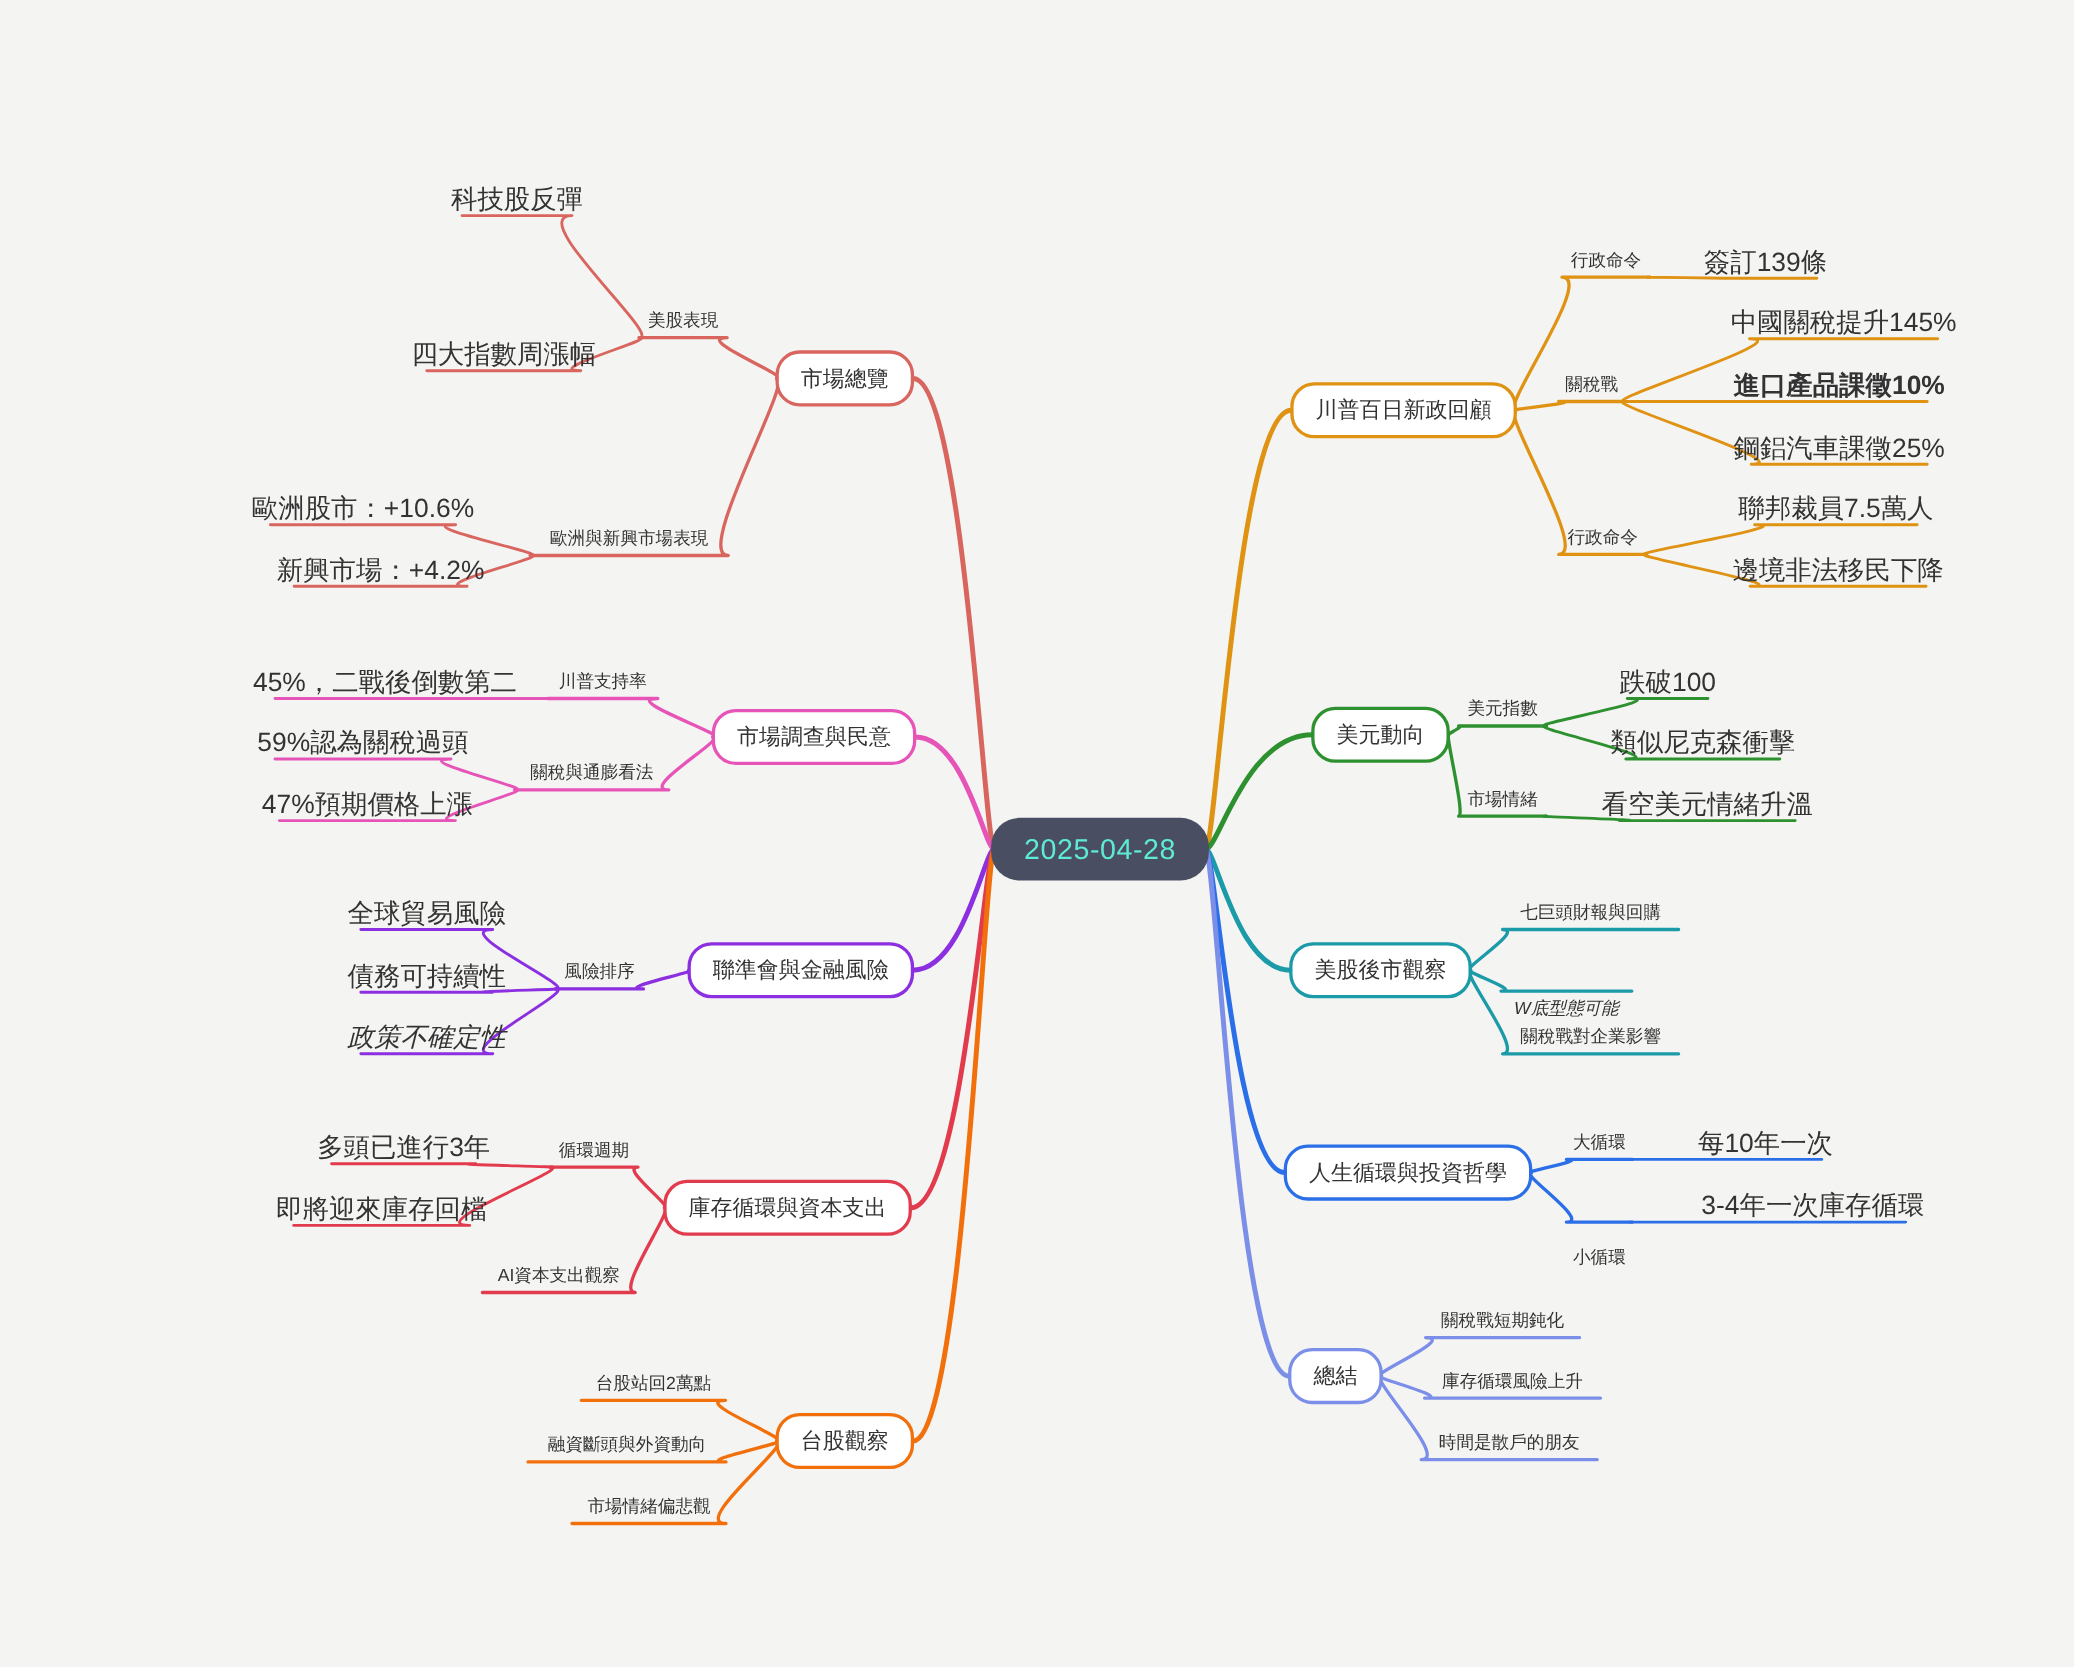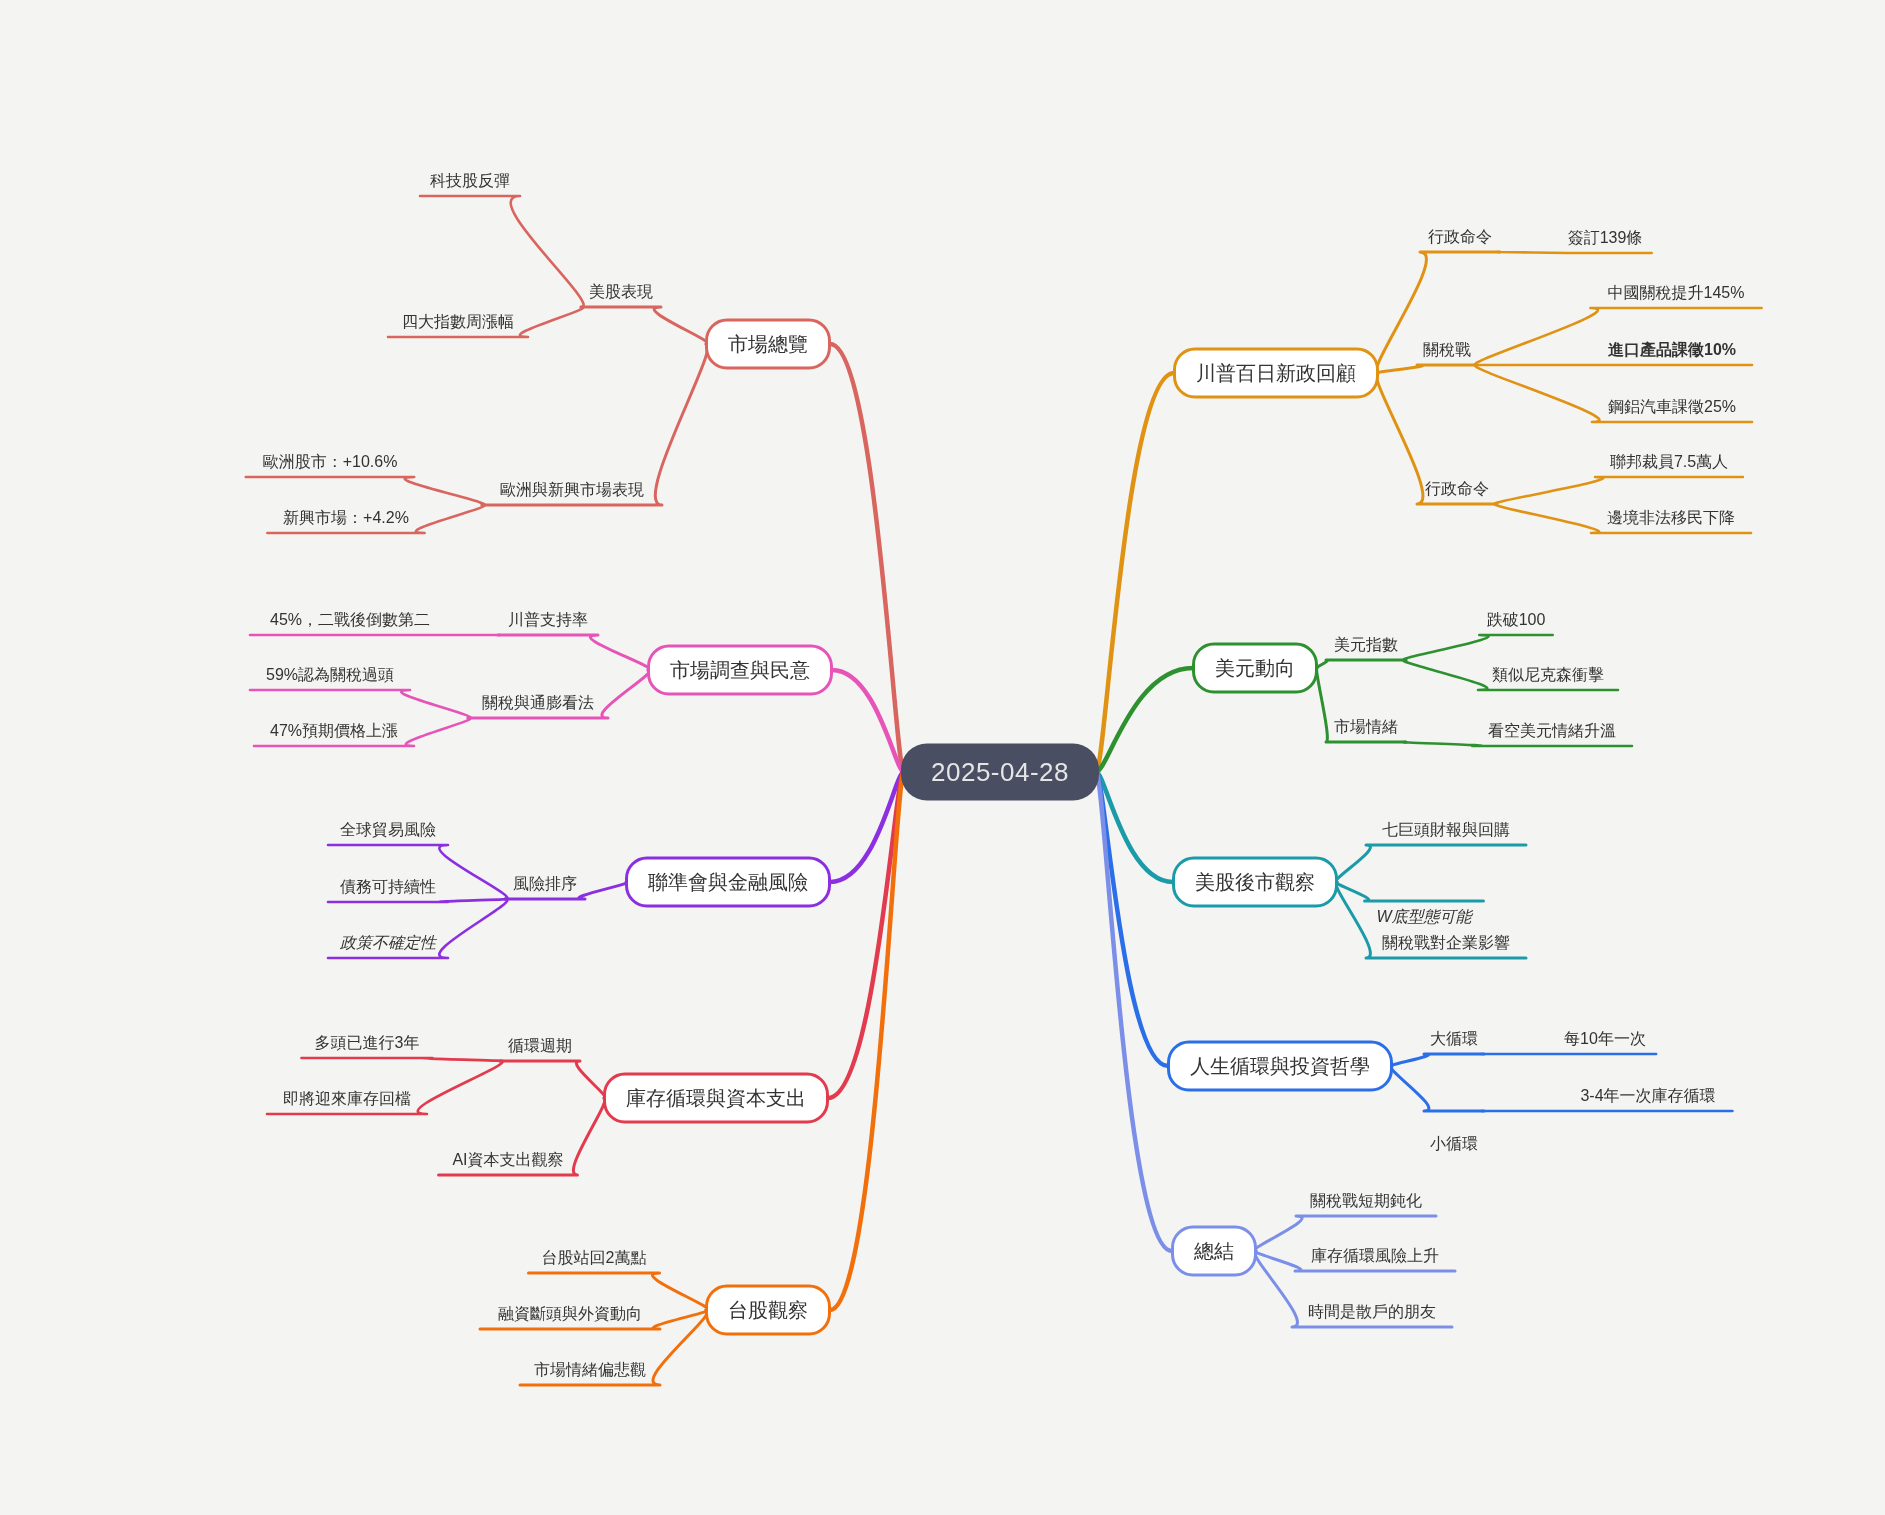--- a/index.html
+++ b/index.html
@@ -52,21 +52,21 @@
     font-size: 20px;
   }
   
   .node.leaf {
     background: transparent;
     border: none;
     padding: 2px 4px;
     font-size: 16px;
   }
   .node.leaf.sub {
-    font-size: 16px;
+    font-size: 24px;
   }
 </style>
 </head>
 <body>
 
 <div id="mindmap-root">
   <svg id="edge-layer" viewBox="0 0 1885 1515" xmlns="http://www.w3.org/2000/svg">
       <path d="M 903.5 772 C 894.68 763.44, 875.57 344, 830 344" fill="none" stroke="#d9655f" stroke-width="4.5" stroke-linecap="round" stroke-linejoin="round"></path>
       <path d="M 581 307 L 661 307 C 628.6 307, 722.2 344, 706 344" fill="none" stroke="#d9655f" stroke-width="3" stroke-linecap="round" stroke-linejoin="round"></path>
       <path d="M 420 196 L 520 196 C 476.08 196, 602.96 307, 581 307" fill="none" stroke="#d9655f" stroke-width="2.6" stroke-linecap="round" stroke-linejoin="round"></path>
@@ -174,15 +174,15 @@
       <div class="node leaf" style="left: 1446px; top: 943px;">關稅戰對企業影響</div>
       <div class="node topic" style="left: 1280px; top: 1066px; border-color: rgb(43, 111, 232); min-width: 224px;">人生循環與投資哲學</div>
       <div class="node leaf" style="left: 1454px; top: 1039px;">大循環</div>
       <div class="node leaf sub" style="left: 1605px; top: 1039px;">每10年一次</div>
       <div class="node leaf" style="left: 1454px; top: 1144px;">小循環</div>
       <div class="node leaf sub" style="left: 1648px; top: 1096px;">3-4年一次庫存循環</div>
       <div class="node topic" style="left: 1214px; top: 1251px; border-color: rgb(123, 143, 232); min-width: 84px;">總結</div>
       <div class="node leaf" style="left: 1366px; top: 1201px;">關稅戰短期鈍化</div>
       <div class="node leaf" style="left: 1375px; top: 1256px;">庫存循環風險上升</div>
       <div class="node leaf" style="left: 1372px; top: 1312px;">時間是散戶的朋友</div>
-      <div class="node root" style="left: 1000px; top: 772px; background: rgb(74, 78, 99); color: #e5e5e5; text-align: right;">2025-04-28</div>
+      <div class="node root" style="left: 1000px; top: 772px; background: rgb(74, 78, 99); color: #5eead4; text-align: right;">2025-04-28</div>
     </div>
 </div>
 
 </body></html>

